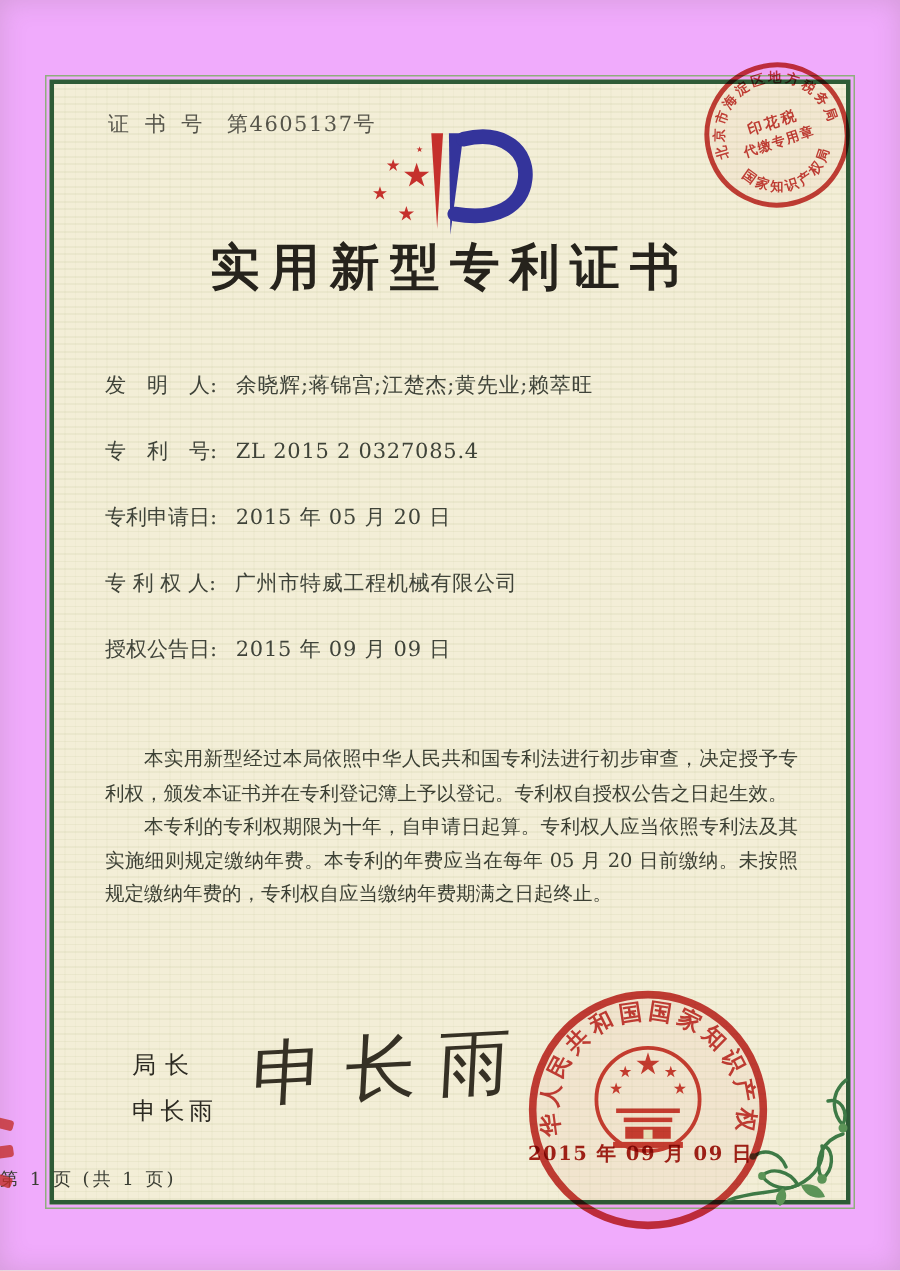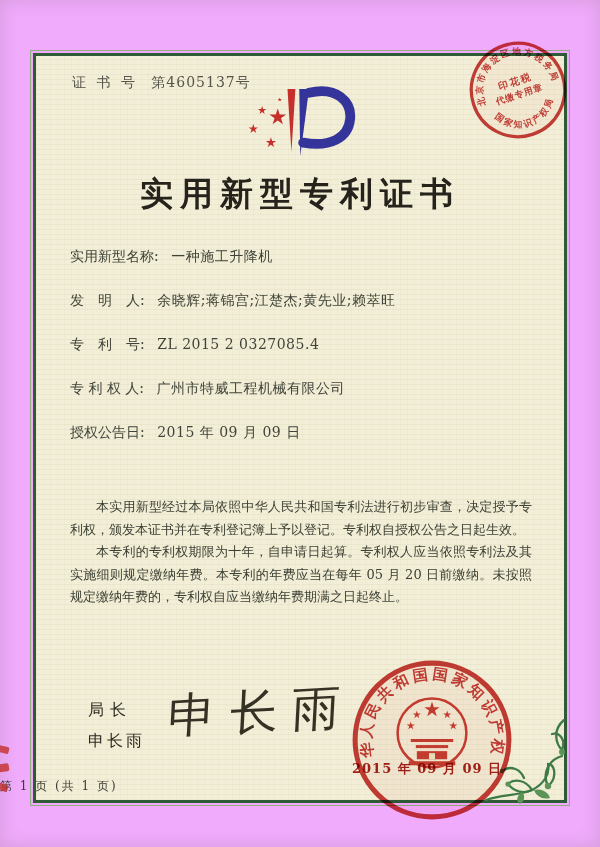--- a/index.html
+++ b/index.html
@@ -8,21 +8,21 @@
          box-shadow:inset 0 0 18px rgba(90,85,60,0.18);}
   .frame{position:absolute;left:33px;top:53px;width:528px;height:744px;
          border:3px solid #2e5b36;outline:1px solid #8fae7e;outline-offset:2px;
          background-color:#f3eed7;
          background-image:
            repeating-linear-gradient(0deg, rgba(160,170,110,0.10) 0 1px, transparent 1px 5px),
            repeating-linear-gradient(90deg, rgba(160,170,110,0.05) 0 1px, transparent 1px 7px);}
   .cert-no{position:absolute;left:72px;top:74px;font-size:14px;color:#55544a;letter-spacing:3px;z-index:3;}
   .cert-no .num{margin-left:6px;letter-spacing:1px;}
   .logo{position:absolute;left:232px;top:84px;width:158px;height:88px;z-index:2;}
-  .title{position:absolute;left:0;top:172px;width:600px;text-align:center;
+  .title{position:absolute;left:0;top:156px;width:600px;text-align:center;
          font-size:33px;font-weight:700;letter-spacing:7px;color:#26231c;z-index:2;}
   .fields{position:absolute;left:70px;top:248px;width:470px;display:flex;flex-direction:column;gap:26px;z-index:2;}
   .field{font-size:14px;color:#3f4339;white-space:nowrap;}
   .field .val{margin-left:8px;letter-spacing:0.5px;}
   .body-text{position:absolute;left:70px;top:496px;width:462px;font-size:13px;line-height:22.5px;
              color:#3c4034;text-align:justify;z-index:2;}
   .body-text p{margin:0;text-indent:2em;}
   .director{position:absolute;left:88px;top:700px;color:#2c2a22;z-index:3;}
   .director p{margin:0 10px 10px 0;font-size:16px;}
   .director .t{letter-spacing:6px;}
@@ -70,30 +70,30 @@
     </g>
     <polygon points="56,5 64,5 60,70" fill="#c5302c"></polygon>
     <polygon points="68,5 78,5 69,74" fill="#34349b"></polygon>
     <path d="M78,9 C 106,2 122,18 120,36 C 118,55 100,65 72,60" fill="none" stroke="#34349b" stroke-width="10" stroke-linecap="round"></path>
   </svg>
 
   <div class="title">实用新型专利证书</div>
 
   <div class="fields">
     <div class="field">
-      <span>实用新型名称:</span>
-      <span class="val">一种施工升降机</span>
-    </div>
-    <div class="field">
       <span>发　明　人:</span>
       <span class="val">余晓辉;蒋锦宫;江楚杰;黄先业;赖萃旺</span>
     </div>
     <div class="field">
       <span>专　利　号:</span>
       <span class="val">ZL 2015 2 0327085.4</span>
+    </div>
+    <div class="field">
+      <span>专利申请日:</span>
+      <span class="val">2015 年 05 月 20 日</span>
     </div>
     <div class="field">
       <span>专 利 权 人:</span>
       <span class="val">广州市特威工程机械有限公司</span>
     </div>
     <div class="field">
       <span>授权公告日:</span>
       <span class="val">2015 年 09 月 09 日</span>
     </div>
   </div>

